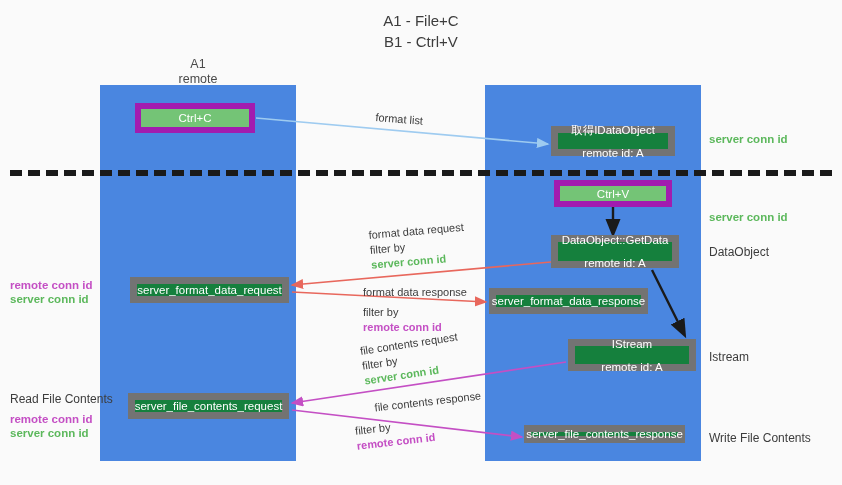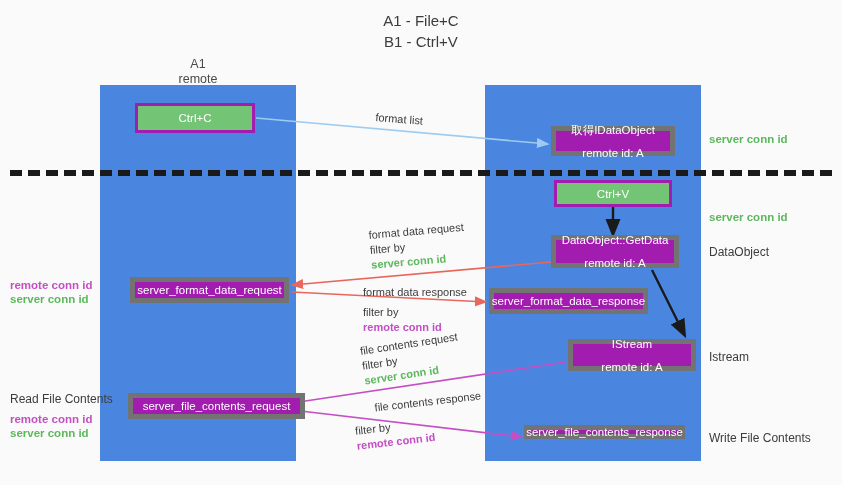--- a/index.html
+++ b/index.html
@@ -61,22 +61,22 @@
     display:flex;
     flex-direction:column;
     align-items:center;
     justify-content:center;
     color:#ffffff;
     font-size:11.5px;
     line-height:14px;
     text-align:center;
     padding:2px 4px;
   }
-  .box.green{background:#74c476;border:3px solid #a21caf;}
-  .box.orange{background:#a21caf;border:5px solid #737373;gap:9px;}
+  .box.green{background:#74c476;border:6px solid #a21caf;}
+  .box.orange{background:#15803d;border:7px solid #737373;gap:9px;}
   .box .ln{display:block;white-space:nowrap;}
 
   
   .side-label{
     position:absolute;
     font-size:11.5px;
     line-height:14px;
     color:#3c3c3c;
     white-space:nowrap;
   }
@@ -180,21 +180,21 @@
   </div>
 
   <div class="box orange" style="left:130px;top:277px;width:159px;height:26px;">
     <span class="ln">server_format_data_request</span>
   </div>
 
   <div class="box orange" style="left:489px;top:288px;width:159px;height:26px;">
     <span class="ln">server_format_data_response</span>
   </div>
 
-  <div class="box orange" style="left:128px;top:393px;width:177px;height:26px;">
+  <div class="box orange" style="left:128px;top:393px;width:161px;height:26px;">
     <span class="ln">server_file_contents_request</span>
   </div>
 
   <div class="box orange" style="left:524px;top:425px;width:161px;height:14px;">
     <span class="ln">server_file_contents_response</span>
   </div>
 
   <div class="side-label bold green-txt" style="left:709px;top:132px;">server conn id</div>
 
   <div class="side-label bold green-txt" style="left:709px;top:210px;">server conn id</div>

